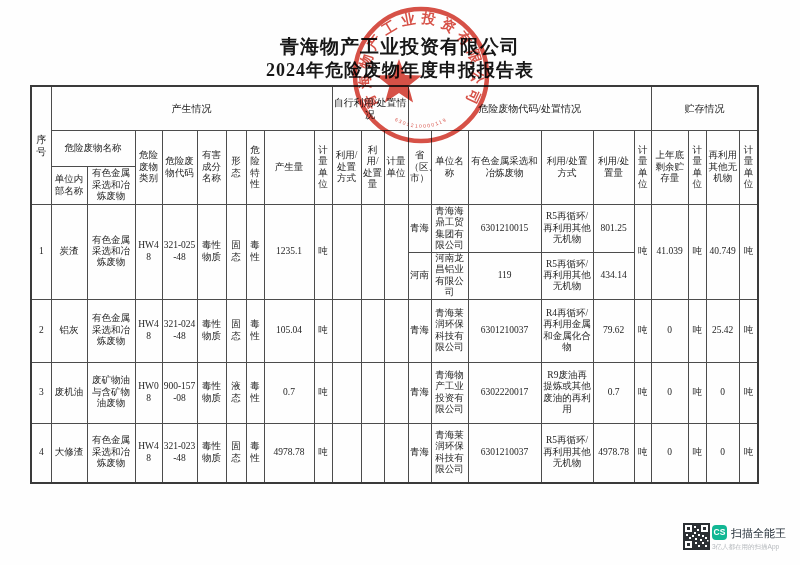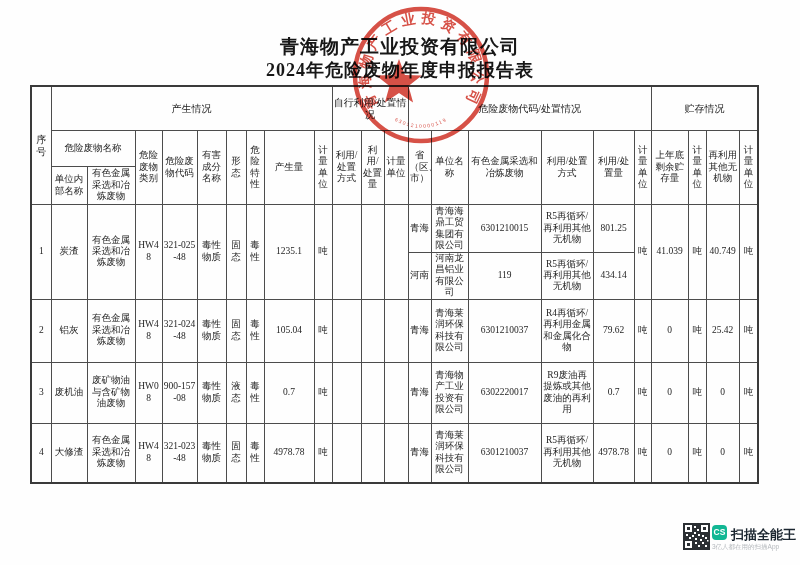--- a/index.html
+++ b/index.html
@@ -22,21 +22,21 @@
   tr.r2 td{height:62px;}
   tr.r3 td{height:60px;}
   tr.r4 td{height:58px;}
 
   .seal{position:absolute;left:341px;top:-5px;width:160px;height:160px;opacity:.82;mix-blend-mode:multiply;pointer-events:none;}
 
   .wm{position:absolute;left:683px;top:522px;width:110px;height:32px;font-family:"Liberation Sans","DejaVu Sans",sans-serif;}
   .qr{position:absolute;left:0;top:1px;width:27px;height:27px;}
   .cslogo{position:absolute;left:29px;top:3px;width:15px;height:15px;border-radius:4px;
       color:#fff;font-size:8.5px;font-weight:bold;text-align:center;line-height:15px;}
-  .brand{position:absolute;left:48px;top:4px;font-size:13px;font-weight:bold;color:#1b2630;white-space:nowrap;}
+  .brand{position:absolute;left:48px;top:4px;font-size:11px;font-weight:normal;color:#1b2630;white-space:nowrap;}
   .slogan{position:absolute;left:29px;top:21px;font-size:6.5px;color:#b4b8bc;white-space:nowrap;}
 </style>
 </head>
 <body>
 
 <div class="page">
 
   <div class="title1">青海物产工业投资有限公司</div>
   <div class="title2">2024年危险废物年度申报报告表</div>
 

